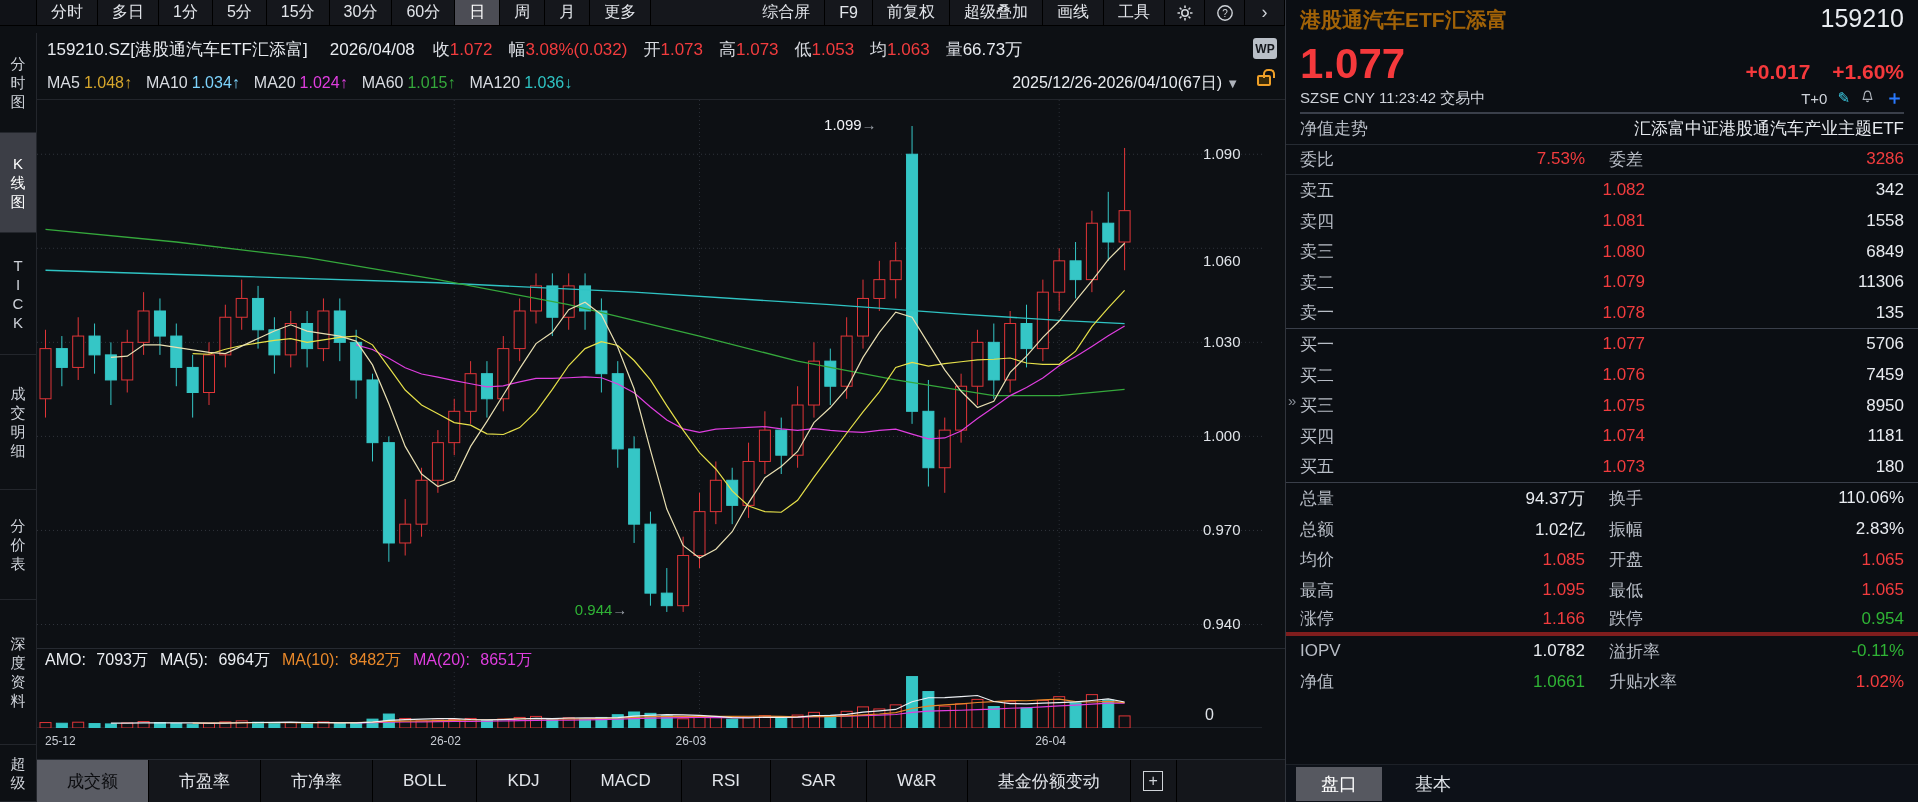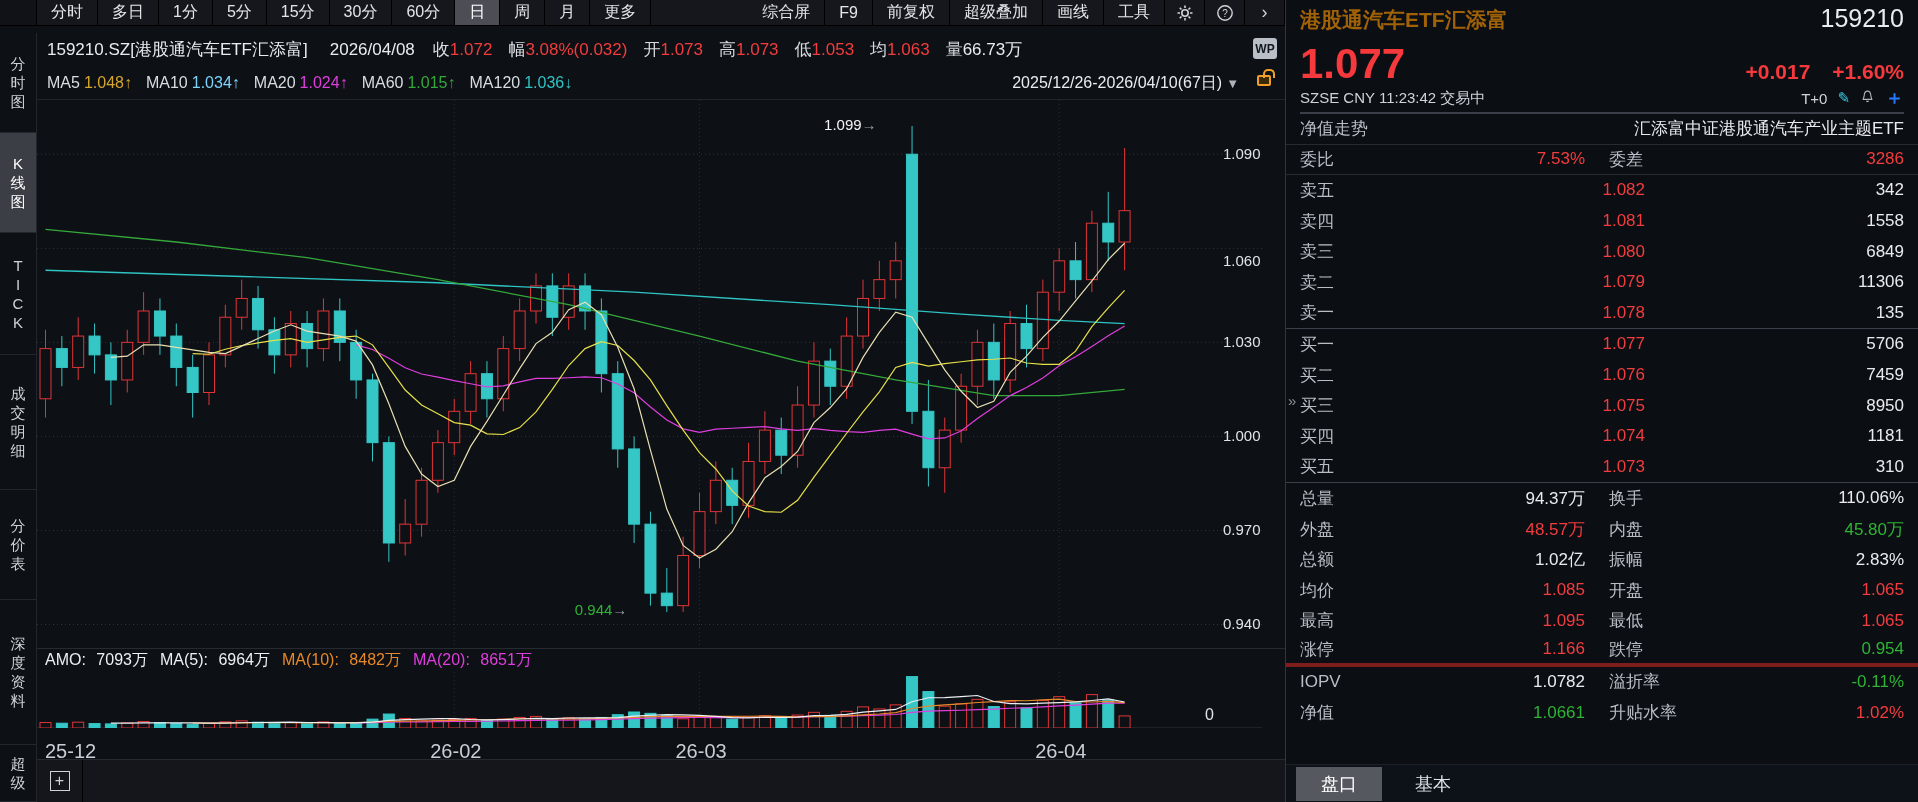--- a/index.html
+++ b/index.html
@@ -36,29 +36,29 @@
 
   
   #sidebar { position:absolute; left:0; top:33px; width:37px; height:769px; background:#0d1014; border-right:1px solid #23262c; display:flex; flex-direction:column; }
   .side-item { display:flex; flex-direction:column; align-items:center; justify-content:center; border-bottom:1px solid #23262c; color:#ced2d9; font-size:15px; }
   .side-item .vchar { display:block; line-height:19px; text-align:center; }
   .side-item.active { background:#3c3e46; color:#fff; }
 
   
   #kpane { position:absolute; left:37px; top:100px; width:1248px; height:548px; background:#0d1014; }
   #kpane svg, #volpane svg { position:absolute; left:0; top:0; }
-  .ylab { position:absolute; left:1166px; width:60px; font-size:15px; color:#dfe3e8;margin-left:20px; }
+  .ylab { position:absolute; left:1166px; width:60px; font-size:15px; color:#dfe3e8; }
   .anno { position:absolute; font-size:15px; white-space:nowrap; }
   .anno .arrow { color:#9aa0a8; }
   #amorow { position:absolute; left:37px; top:648px; width:1248px; height:24px; border-top:1px solid #262a31; display:flex; align-items:center; padding-left:8px; font-size:16px; background:#0d1014; }
   #amorow span { margin-right:6px; white-space:nowrap; }
   #volpane { position:absolute; left:37px; top:672px; width:1248px; height:58px; background:#0d1014; }
   #volzero { position:absolute; left:1168px; top:34px; font-size:16px; color:#dfe3e8; }
   #xaxis { position:absolute; left:37px; top:728px; width:1248px; height:32px; border-bottom:1px solid #262a31; background:#0d1014; }
-  .xlab { position:absolute; top:6px; font-size:20px; color:#c9cdd4; white-space:nowrap;margin-top:6px; }
+  .xlab { position:absolute; top:6px; font-size:12px; color:#c9cdd4; white-space:nowrap; }
 
   
   #bottombar { position:absolute; left:37px; top:760px; width:1248px; height:42px; background:#14161b; display:flex; align-items:stretch; }
   .btab { padding:0 30px; display:flex; align-items:center; justify-content:center; font-size:17px; color:#e2e5ea; border-right:1px solid #000; white-space:nowrap; }
   .btab.active { background:#5a5c64; color:#0c0d10; }
   .plusbox { width:46px; display:flex; align-items:center; justify-content:center; border-right:1px solid #000; }
   .plusbox .sq { width:20px; height:20px; border:1px solid #cfd3d8; color:#cfd3d8; font-size:16px; line-height:18px; text-align:center; }
 
   
   #qpanel { position:absolute; left:1285px; top:0; width:633px; height:802px; background:#0b0e13; border-left:1px solid #31353d; }
@@ -455,20 +455,32 @@
   </div>
 
   <div id="xaxis">
       <div class="xlab" style="left: 8px;">25-12</div>
       <div class="xlab" style="left: 393.25px;">26-02</div>
       <div class="xlab" style="left: 638.5px;">26-03</div>
       <div class="xlab" style="left: 998.2px;">26-04</div>
     </div>
 
   <div id="bottombar">
+    <span id="btabs" style="display:flex;align-items:stretch;">
+        <div class="btab active">成交额</div>
+        <div class="btab">市盈率</div>
+        <div class="btab">市净率</div>
+        <div class="btab">BOLL</div>
+        <div class="btab">KDJ</div>
+        <div class="btab">MACD</div>
+        <div class="btab">RSI</div>
+        <div class="btab">SAR</div>
+        <div class="btab">W&amp;R</div>
+        <div class="btab">基金份额变动</div>
+      </span>
     <span class="plusbox">
         <span class="sq">+</span>
       </span>
   </div>
 
   <div id="qpanel">
     <div id="qhead">
       <div id="qtitle">
         <span id="qname">港股通汽车ETF汇添富</span>
         <span id="qcode">159210</span>
@@ -548,35 +560,29 @@
           <span class="end v-white">8950</span>
         </div>
         <div class="qr">
           <span class="lab">买四</span>
           <span class="mid v-red">1.074</span>
           <span class="end v-white">1181</span>
         </div>
         <div class="qr">
           <span class="lab">买五</span>
           <span class="mid v-red">1.073</span>
-          <span class="end v-white">310</span>
+          <span class="end v-white">180</span>
         </div>
       </div>
     <div id="qstats" style="border-top:1px solid #3a3f4a;">
         <div class="qr">
           <span class="lab">总量</span>
           <span class="mid v-white">94.37万</span>
           <span class="lab2">换手</span>
           <span class="end v-white">110.06%</span>
-        </div>
-        <div class="qr">
-          <span class="lab">外盘</span>
-          <span class="mid v-red">48.57万</span>
-          <span class="lab2">内盘</span>
-          <span class="end v-green">45.80万</span>
         </div>
         <div class="qr">
           <span class="lab">总额</span>
           <span class="mid v-white">1.02亿</span>
           <span class="lab2">振幅</span>
           <span class="end v-white">2.83%</span>
         </div>
         <div class="qr">
           <span class="lab">均价</span>
           <span class="mid v-red">1.085</span>

